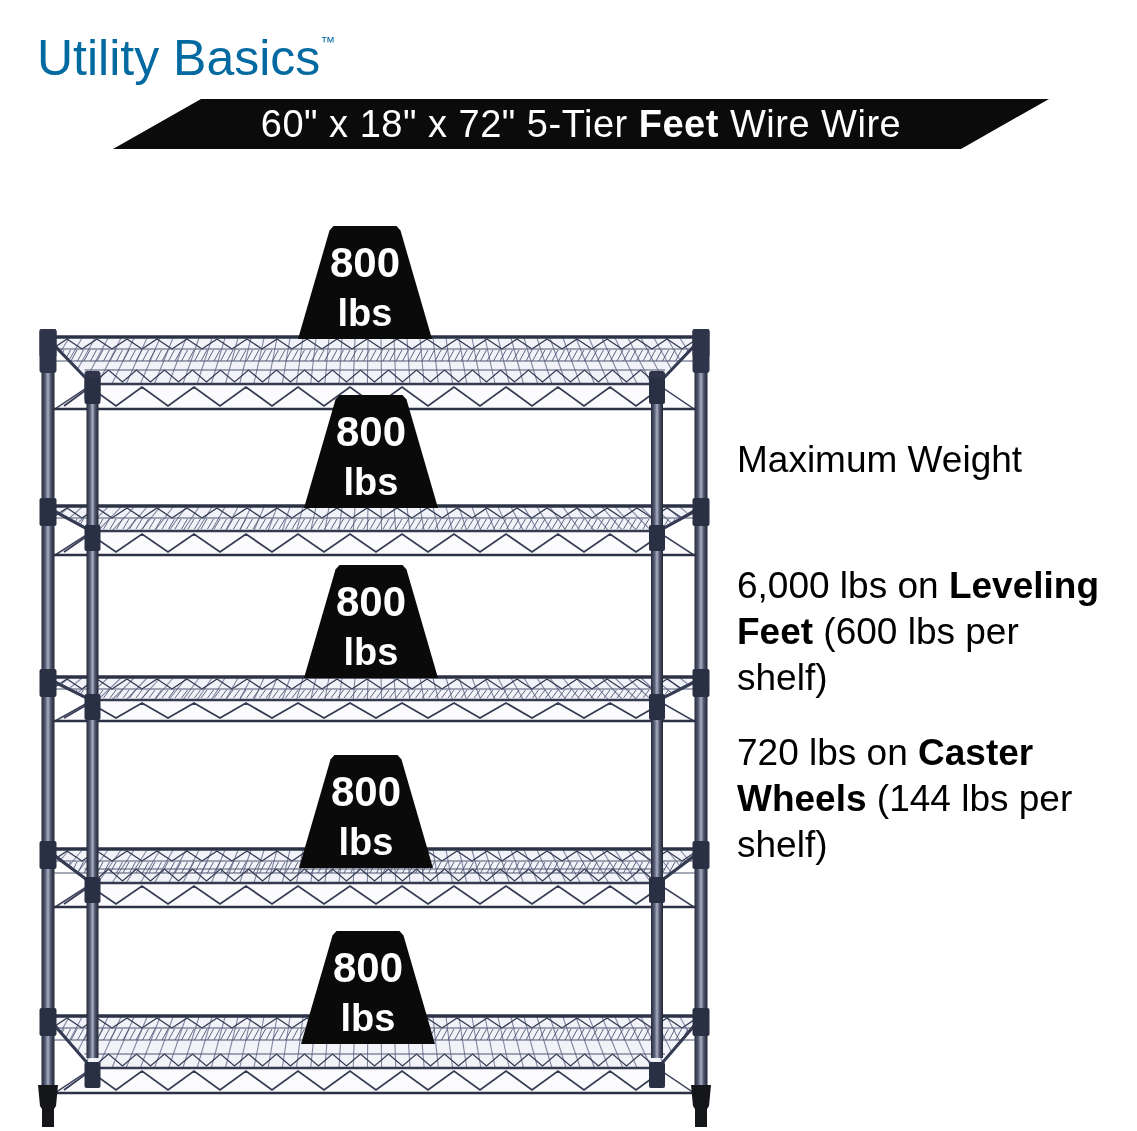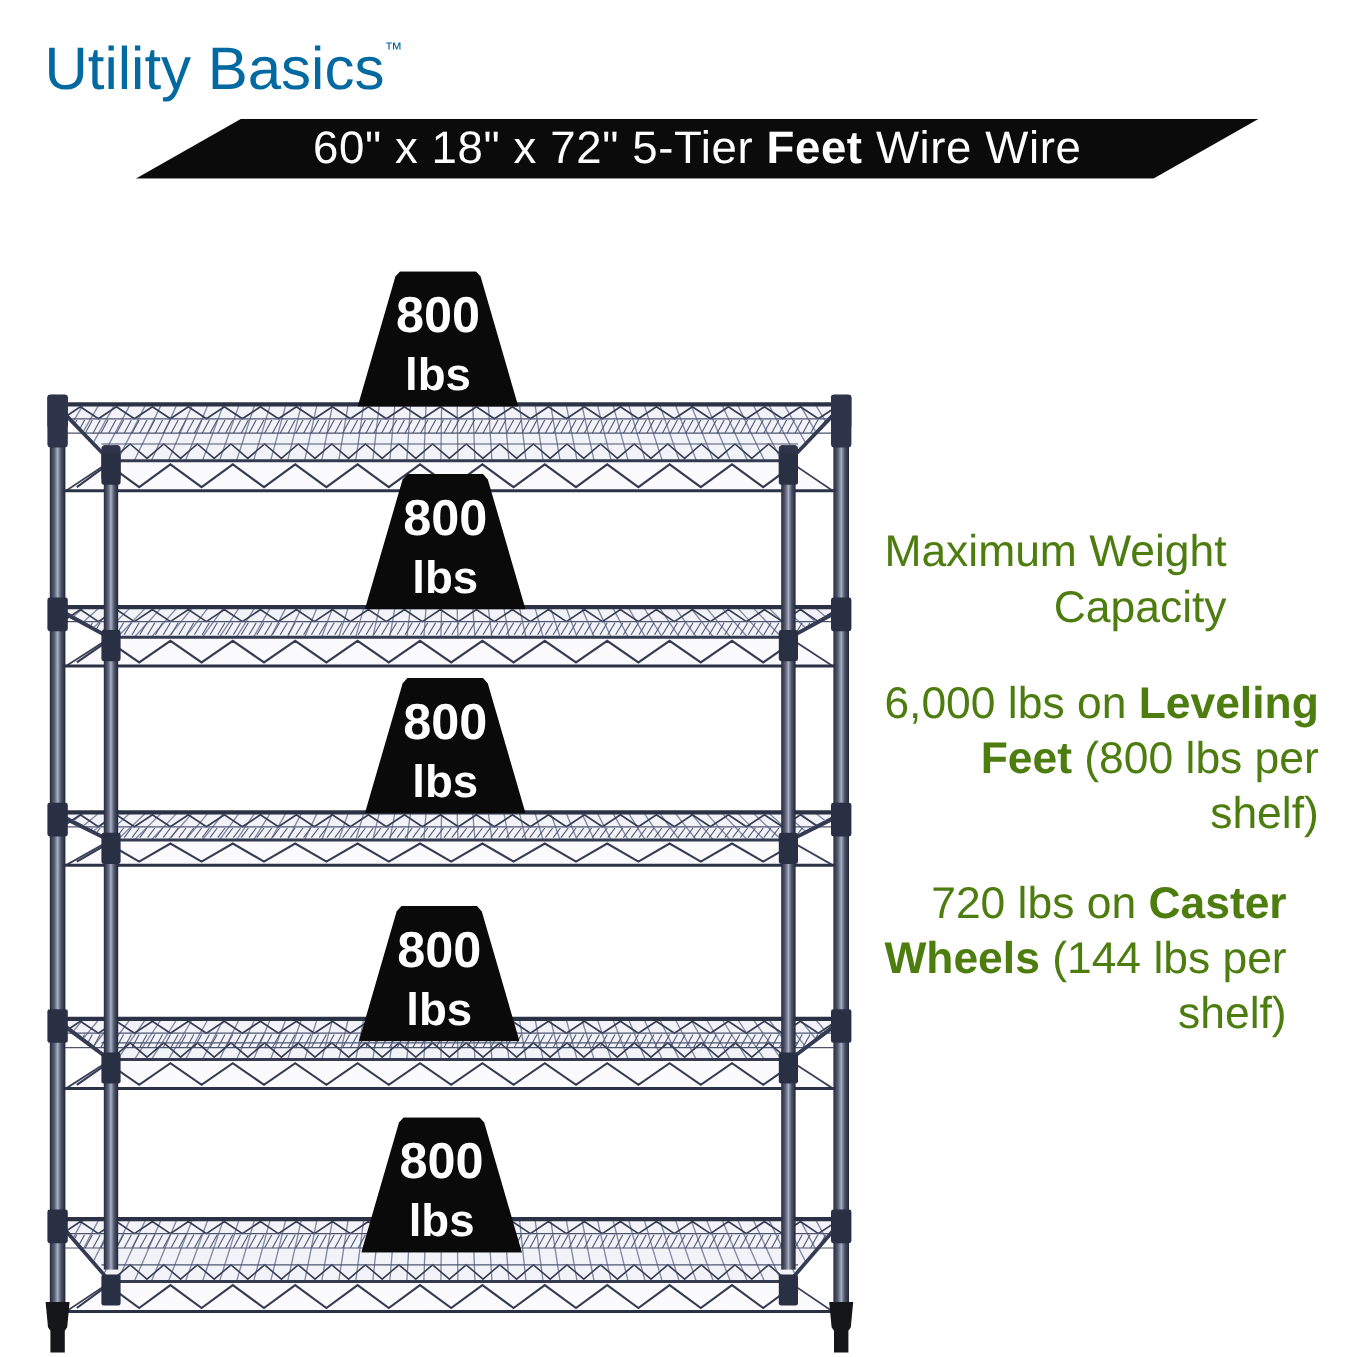--- a/index.html
+++ b/index.html
@@ -33,21 +33,21 @@
     padding-top:16px;box-sizing:border-box;color:#ffffff;font-weight:700;text-align:center;
   }
   .weight .val{font-size:42px;line-height:42px;}
   .weight .unit{font-size:38px;line-height:35px;margin-top:12px;}
   .w1{left:298px;top:226px;}
   .w2{left:304px;top:395px;}
   .w3{left:304px;top:565px;}
   .w4{left:299px;top:755px;}
   .w5{left:301px;top:931px;}
   
-  .info-block{position:absolute;left:737px;color:#4d7c0f;font-size:37px;line-height:46px;text-align:right;}
+  .info-block{position:absolute;left:737px;color:#000000;font-size:37px;line-height:46px;}
   .info-block .line{white-space:pre;}
   .info-block b{font-weight:700;}
   .info-heading{top:437px;}
   .info-p1{top:563px;}
   .info-p2{top:730px;}
 </style>
 </head>
 <body>
 
 <div class="page">
@@ -952,26 +952,25 @@
     <div class="val">800</div>
     <div class="unit">lbs</div>
   </div>
   <div class="weight w5">
     <div class="val">800</div>
     <div class="unit">lbs</div>
   </div>
 
   <div class="info-block info-heading">
     <div class="line">Maximum Weight</div>
-    <div class="line">Capacity</div>
   </div>
 
   <div class="info-block info-p1">
     <div class="line"><span>6,000 lbs on </span><b>Leveling</b></div>
-    <div class="line"><b>Feet</b><span> (800 lbs per</span></div>
+    <div class="line"><b>Feet</b><span> (600 lbs per</span></div>
     <div class="line"><span>shelf)</span></div>
   </div>
 
   <div class="info-block info-p2">
     <div class="line"><span>720 lbs on </span><b>Caster</b></div>
     <div class="line"><b>Wheels</b><span> (144 lbs per</span></div>
     <div class="line"><span>shelf)</span></div>
   </div>
 
 </div>

